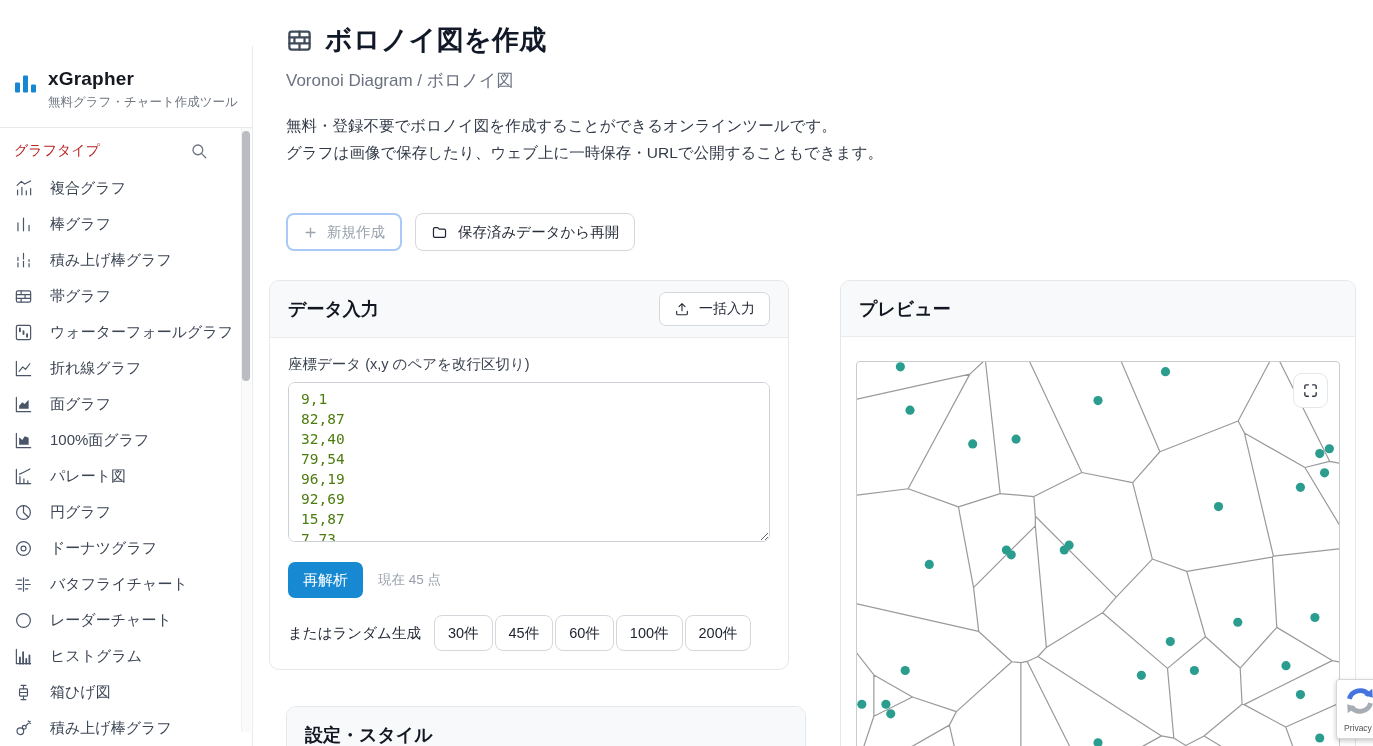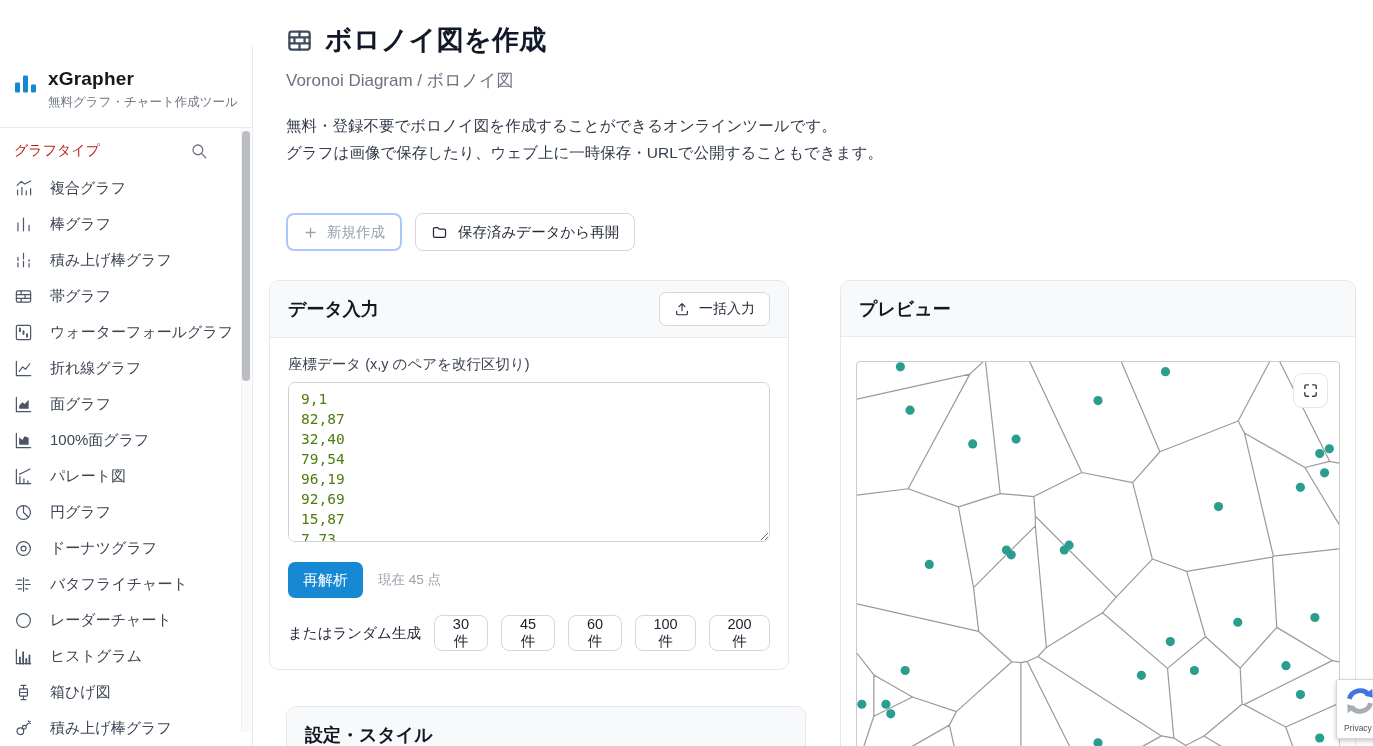--- a/index.html
+++ b/index.html
@@ -364,21 +364,21 @@
 45,93
 78,99
 85,82
 28,84</textarea>
       <div class="analyze-row">
         <button class="btn-analyze">再解析</button>
         <span class="count-text">現在 45 点</span>
       </div>
       <div class="random-row">
         <span class="random-label">またはランダム生成</span>
-        <span id="random-buttons" style="display:flex;gap:13px">
+        <span id="random-buttons" style="display:flex;gap:2px">
             <button class="btn btn-chip">30件</button>
             <button class="btn btn-chip">45件</button>
             <button class="btn btn-chip">60件</button>
             <button class="btn btn-chip">100件</button>
             <button class="btn btn-chip">200件</button>
           </span>
       </div>
     </div>
   </section>
 

